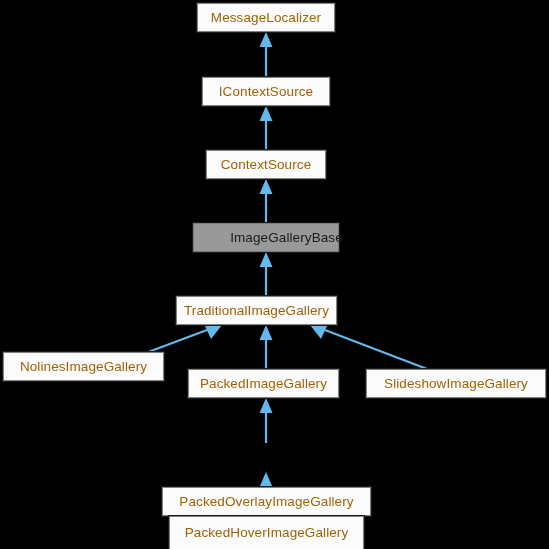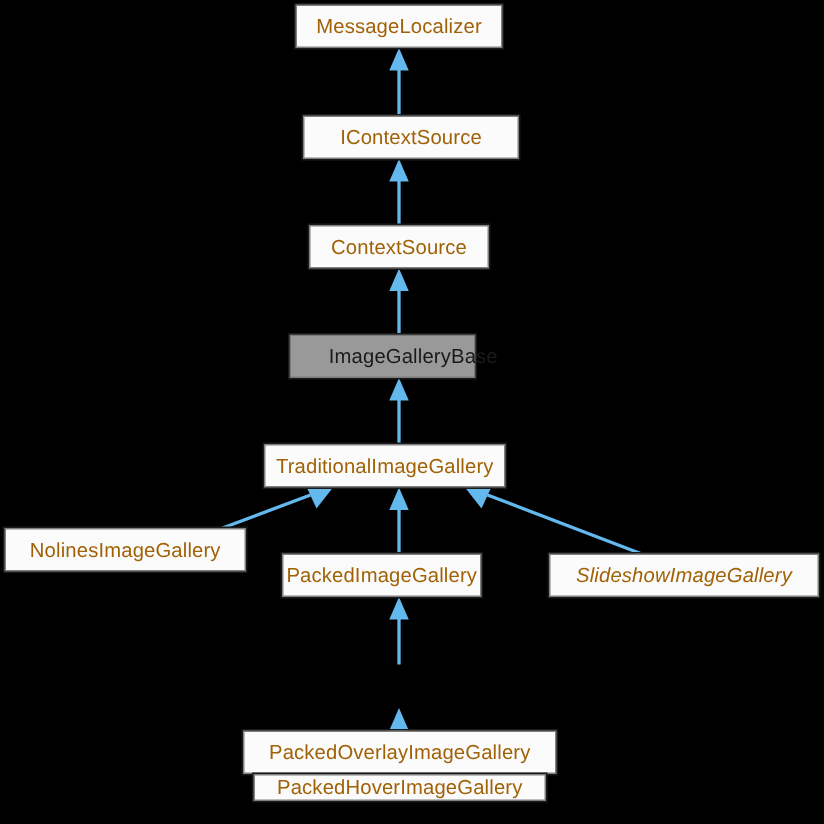--- a/index.html
+++ b/index.html
@@ -90,49 +90,49 @@
     <g>
       <line x1="266" y1="516" x2="266" y2="486" stroke="#63b8ee" stroke-width="2.2"></line>
       <polygon points="266,472 259.5,487 272.5,487" fill="#63b8ee"></polygon>
     </g>
   </svg>
 
   <div class="uml-node" style="left: 197px; top: 3px; width: 138px; height: 29px;">
     <span class="node-label">MessageLocalizer</span>
   </div>
 
-  <div class="uml-node" style="left: 202px; top: 77px; width: 144px; height: 29px;">
+  <div class="uml-node" style="left: 202px; top: 77px; width: 128px; height: 29px;">
     <span class="node-label">IContextSource</span>
   </div>
 
   <div class="uml-node" style="left: 206px; top: 150px; width: 120px; height: 29px; text-align: center;">
     <span class="node-label">ContextSource</span>
   </div>
 
-  <div class="uml-node highlight" style="left: 193px; top: 223px; width: 124px; height: 29px; padding-left: 41px;">
+  <div class="uml-node highlight" style="left: 193px; top: 223px; width: 146px; height: 29px; padding-left: 41px;">
     <span class="node-label">ImageGalleryBase</span>
   </div>
 
   <div class="uml-node" style="left: 176px; top: 296px; width: 161px; height: 29px;">
     <span class="node-label">TraditionalImageGallery</span>
   </div>
 
   <div class="uml-node" style="left: 3px; top: 352px; width: 161px; height: 29px;">
     <span class="node-label">NolinesImageGallery</span>
   </div>
 
-  <div class="uml-node" style="left: 188px; top: 369px; width: 133px; height: 29px;">
+  <div class="uml-node" style="left: 188px; top: 369px; width: 151px; height: 29px;">
     <span class="node-label">PackedImageGallery</span>
   </div>
 
-  <div class="uml-node" style="left: 366px; top: 369px; width: 180px; height: 29px; font-style: italic;">
+  <div class="uml-node" style="left: 366px; top: 369px; width: 180px; height: 29px;">
     <span class="node-label">SlideshowImageGallery</span>
   </div>
 
   <div class="uml-node" style="left: 162px; top: 443px; width: 209px; height: 29px; margin-top: 44px;">
     <span class="node-label">PackedOverlayImageGallery</span>
   </div>
 
-  <div class="uml-node" style="left: 169px; top: 516px; width: 195px; height: 18px;">
+  <div class="uml-node" style="left: 169px; top: 516px; width: 195px; height: 34px;">
     <span class="node-label">PackedHoverImageGallery</span>
   </div>
 
 </div>
 
 </body></html>

